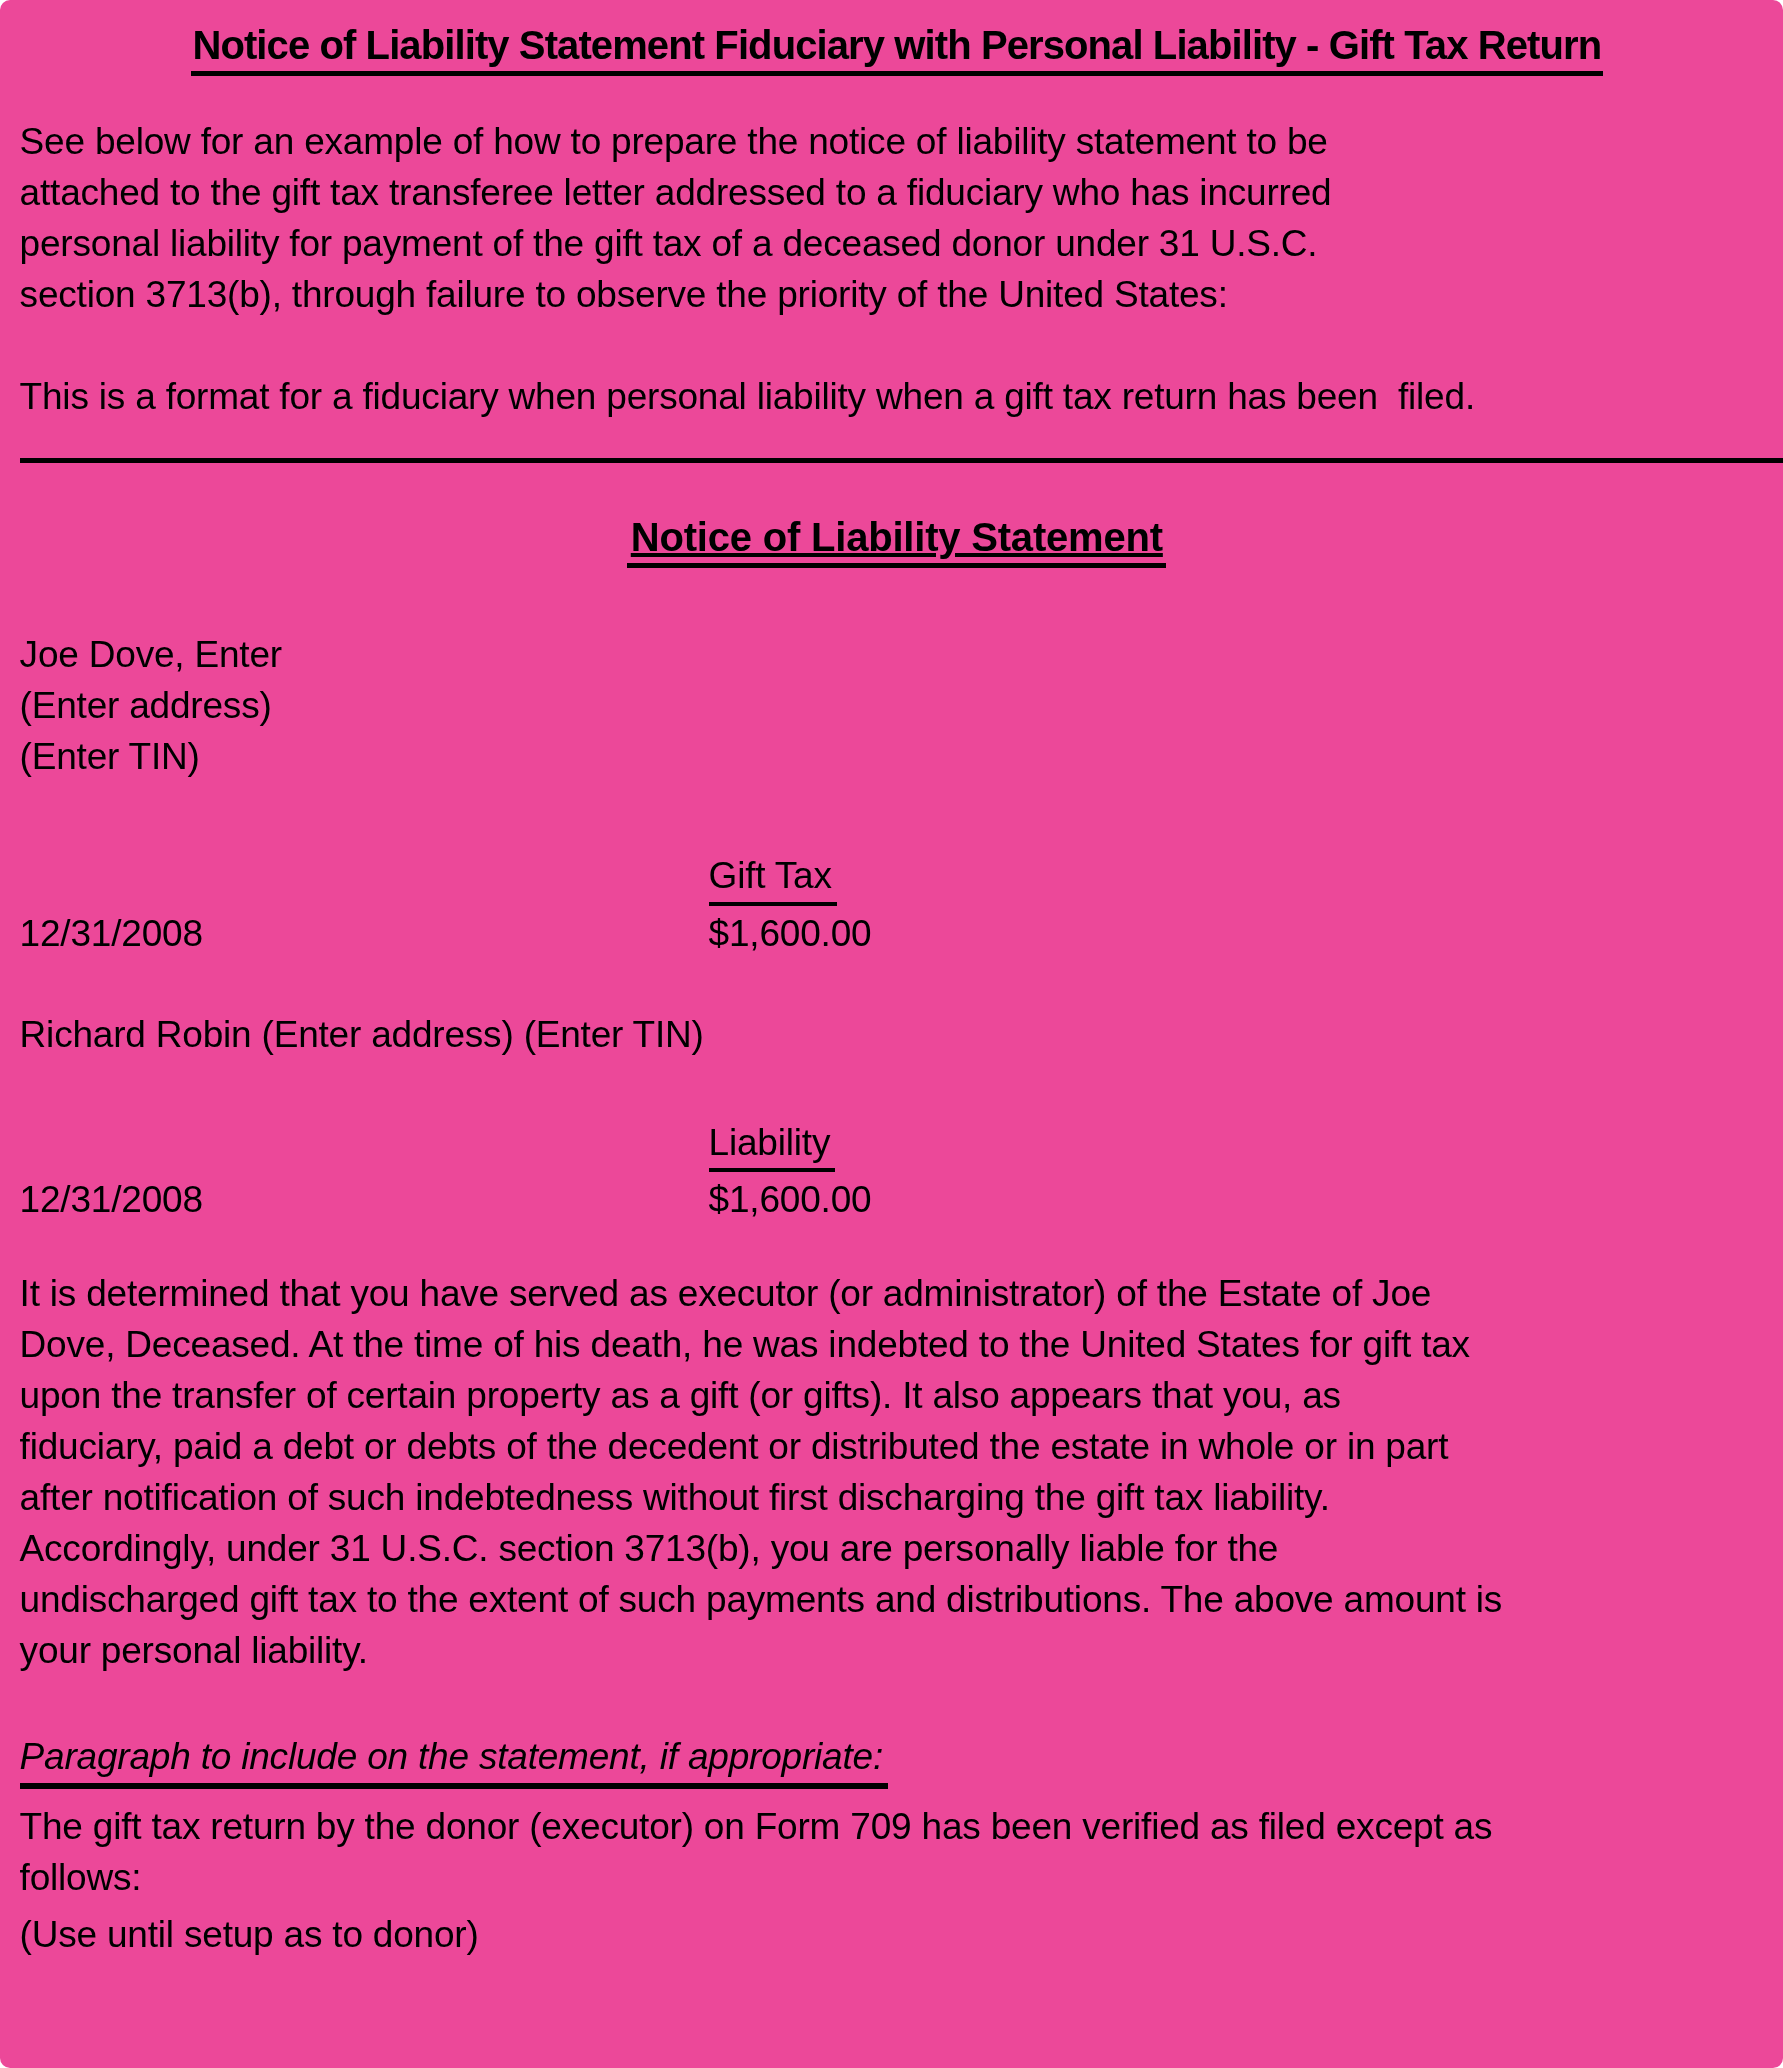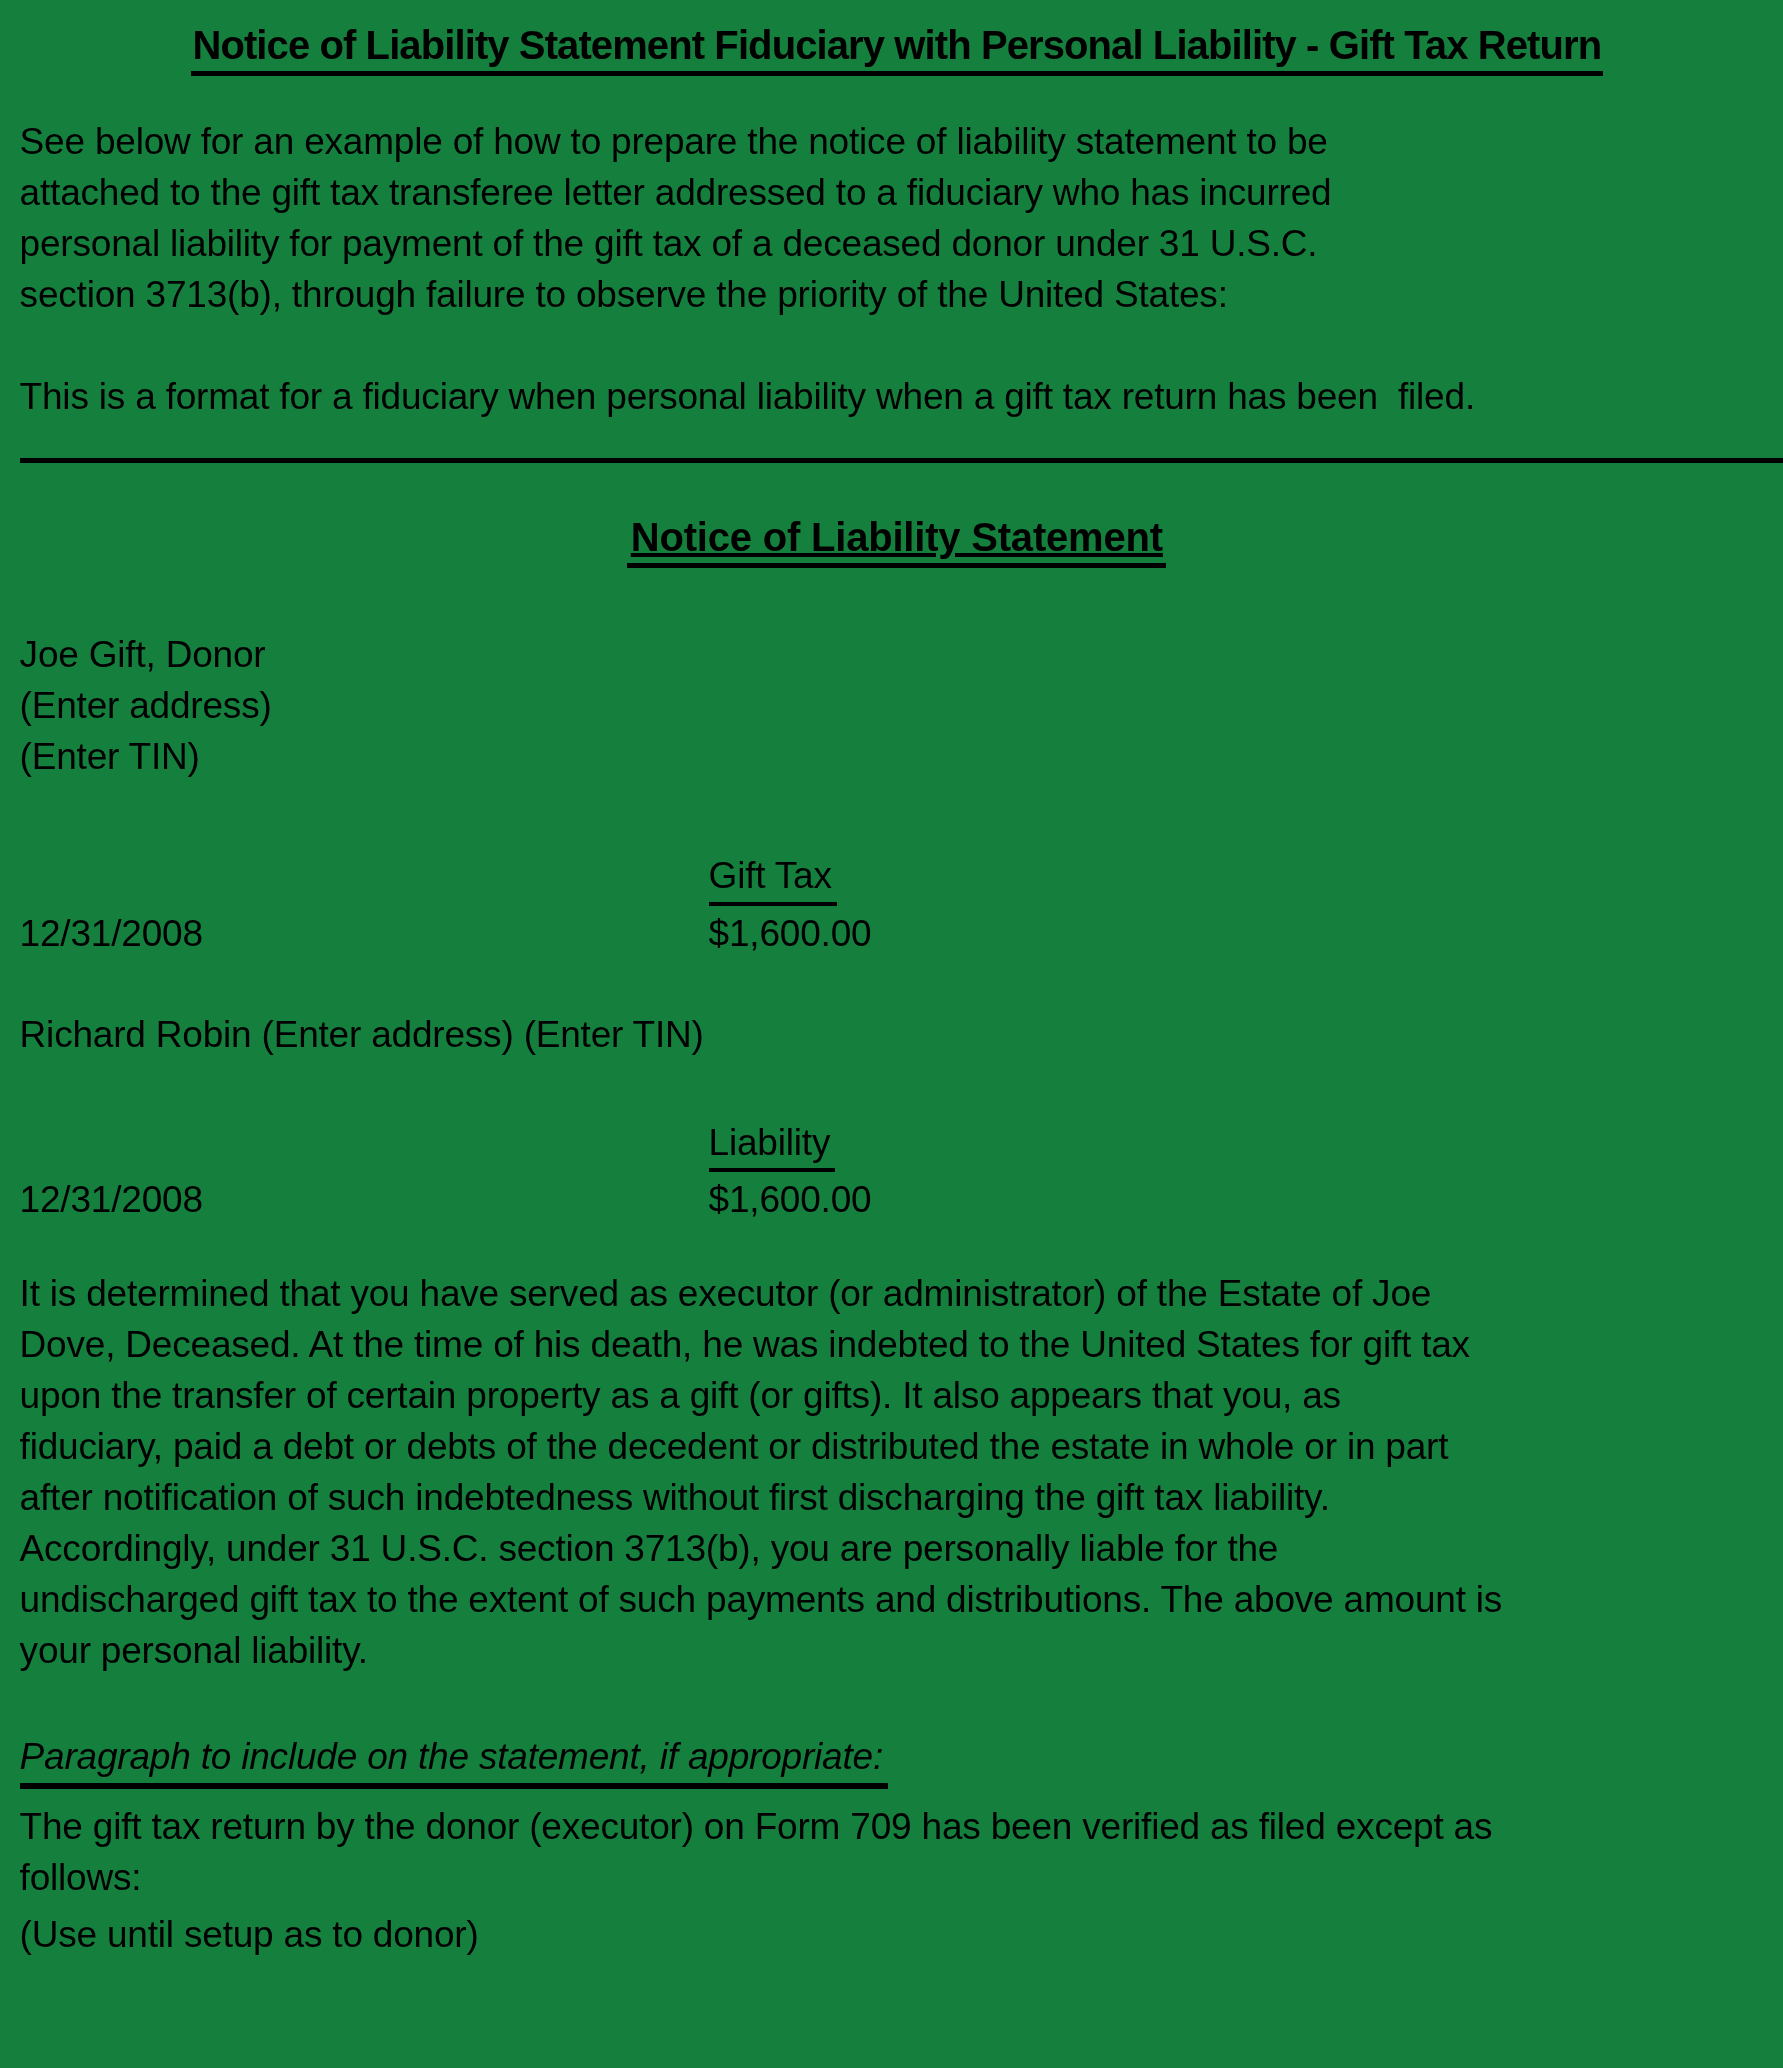--- a/index.html
+++ b/index.html
@@ -14,21 +14,22 @@
     color: #000000;
     font-family: "Liberation Sans", sans-serif;
     font-size: 37px;
     letter-spacing: -0.2px;
   }
   .page {
     box-sizing: border-box;
     width: 1783px;
     height: 2068px;
     padding: 23px 9px 7.1px 19.6px;
-    background: #15803d;
+    background: #ec4899;
+    border-radius: 10px;
   }
 
   
   .doc-title {
     text-align: center;
     white-space: nowrap;
   }
   .doc-title .title-text {
     display: inline-block;
     font-weight: bold;
@@ -133,21 +134,21 @@
 personal liability for payment of the gift tax of a deceased donor under 31 U.S.C.
 section 3713(b), through failure to observe the priority of the United States:</p>
 
   <p class="para format-note">This is a format for a fiduciary when personal liability when a gift tax return has been  filed.</p>
 
   <hr class="divider">
 
   <div class="section-heading"><span class="heading-text">Notice of Liability Statement</span></div>
 
   <div class="donor-block">
-    <div>Joe Gift, Donor</div>
+    <div>Joe Dove, Enter</div>
     <div class="italic">(Enter address)</div>
     <div class="italic">(Enter TIN)</div>
   </div>
 
   <div class="amount-row row-gift">
     <div class="date-col">12/31/2008</div>
     <div class="amount-col">
       <span class="row-label">Gift Tax</span>
       <span class="row-amount">$1,600.00</span>
     </div>

